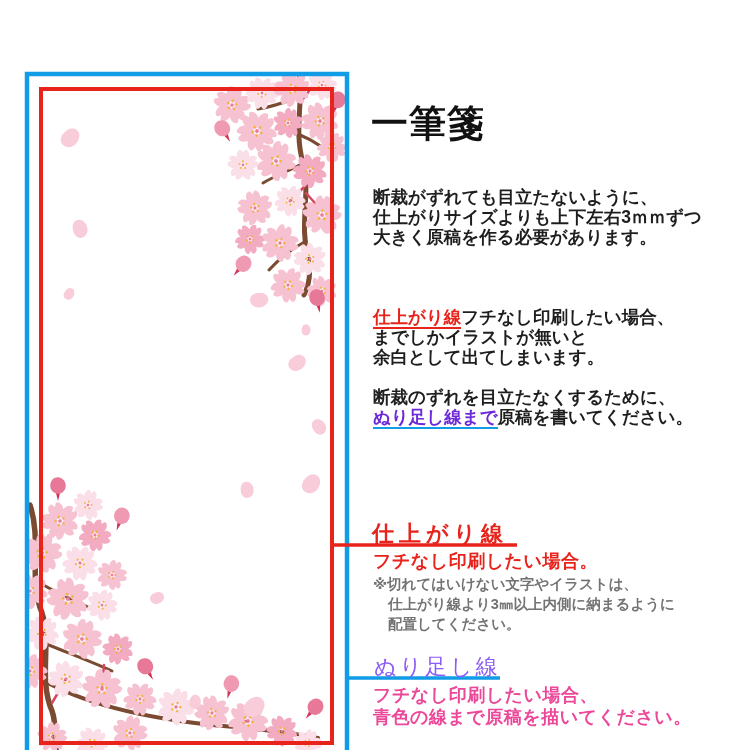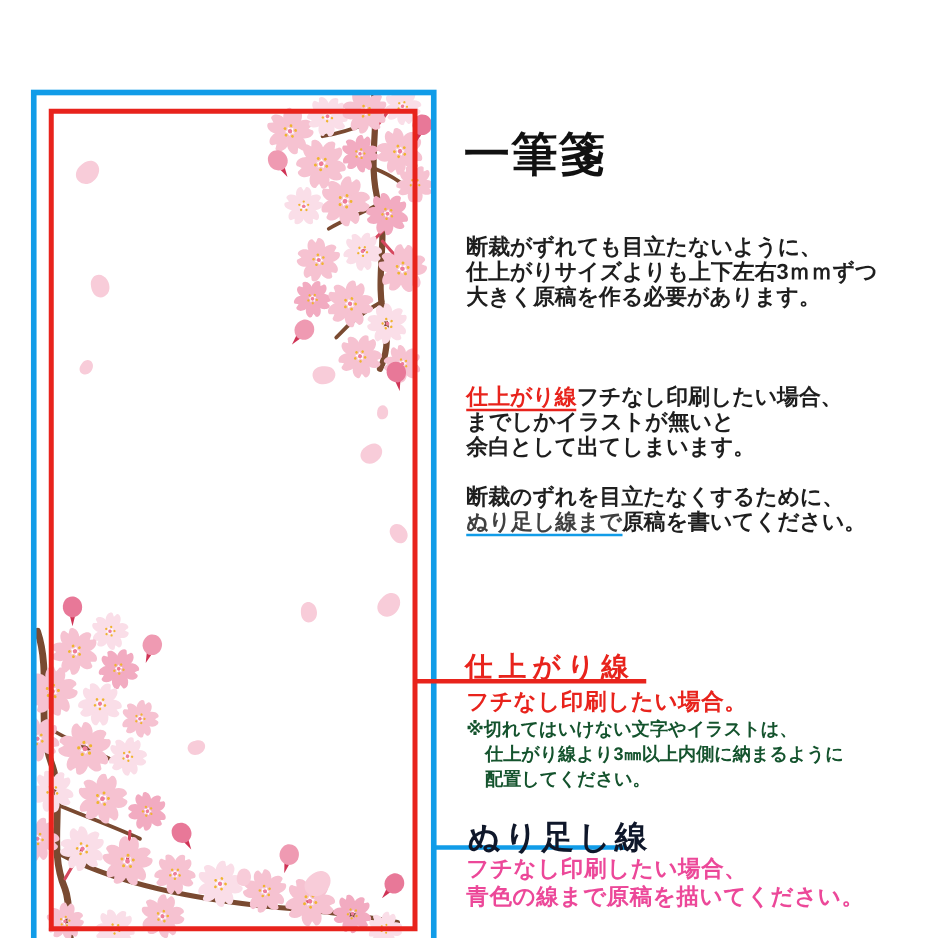--- a/index.html
+++ b/index.html
@@ -13,29 +13,29 @@
   
   .page-title{
     left:371px;top:60px;font-size:37px;font-weight:800;color:#111111;
     letter-spacing:1px;line-height:1.12;
   }
   .body-block{color:#1e1e1e;font-size:17.5px;line-height:20px;font-weight:600;}
   .intro{left:373px;top:144px;}
   .explain{left:373px;top:264px;}
   .instruction{left:373px;top:344px;}
   .red-inline{color:#e8231c;border-bottom:2.5px solid #e8231c;padding-bottom:0px;}
-  .blue-inline{color:#404040;border-bottom:2.5px solid #119ce8;padding-bottom:0px;}
+  .blue-inline{color:#6d28d9;border-bottom:2.5px solid #119ce8;padding-bottom:0px;}
   .trim-heading{
     left:372px;top:476px;font-size:22px;font-weight:800;color:#e8231c;letter-spacing:5px;
   }
   .trim-sub{left:373px;top:506px;font-size:18px;font-weight:800;color:#e8231c;letter-spacing:0.5px;}
-  .trim-note{left:373px;top:531px;font-size:14.5px;line-height:20px;font-weight:700;color:#14532d;}
+  .trim-note{left:373px;top:531px;font-size:14.5px;line-height:20px;font-weight:700;color:#737373;}
   .trim-note .indent{padding-left:15px;}
   .bleed-heading{
-    left:374px;top:609px;font-size:26px;font-weight:700;color:#0f172a;letter-spacing:3px;
+    left:374px;top:609px;font-size:22px;font-weight:400;color:#8b5cf6;letter-spacing:3px;
   }
   .bleed-sub{left:373px;top:641px;font-size:18px;line-height:22px;font-weight:800;color:#ec4899;letter-spacing:0.5px;}
 </style>
 </head>
 <body>
 
 <div class="canvas">
 
   <svg class="abs" style="left:0;top:0" width="750" height="750" viewBox="0 0 750 750">
     <defs>

